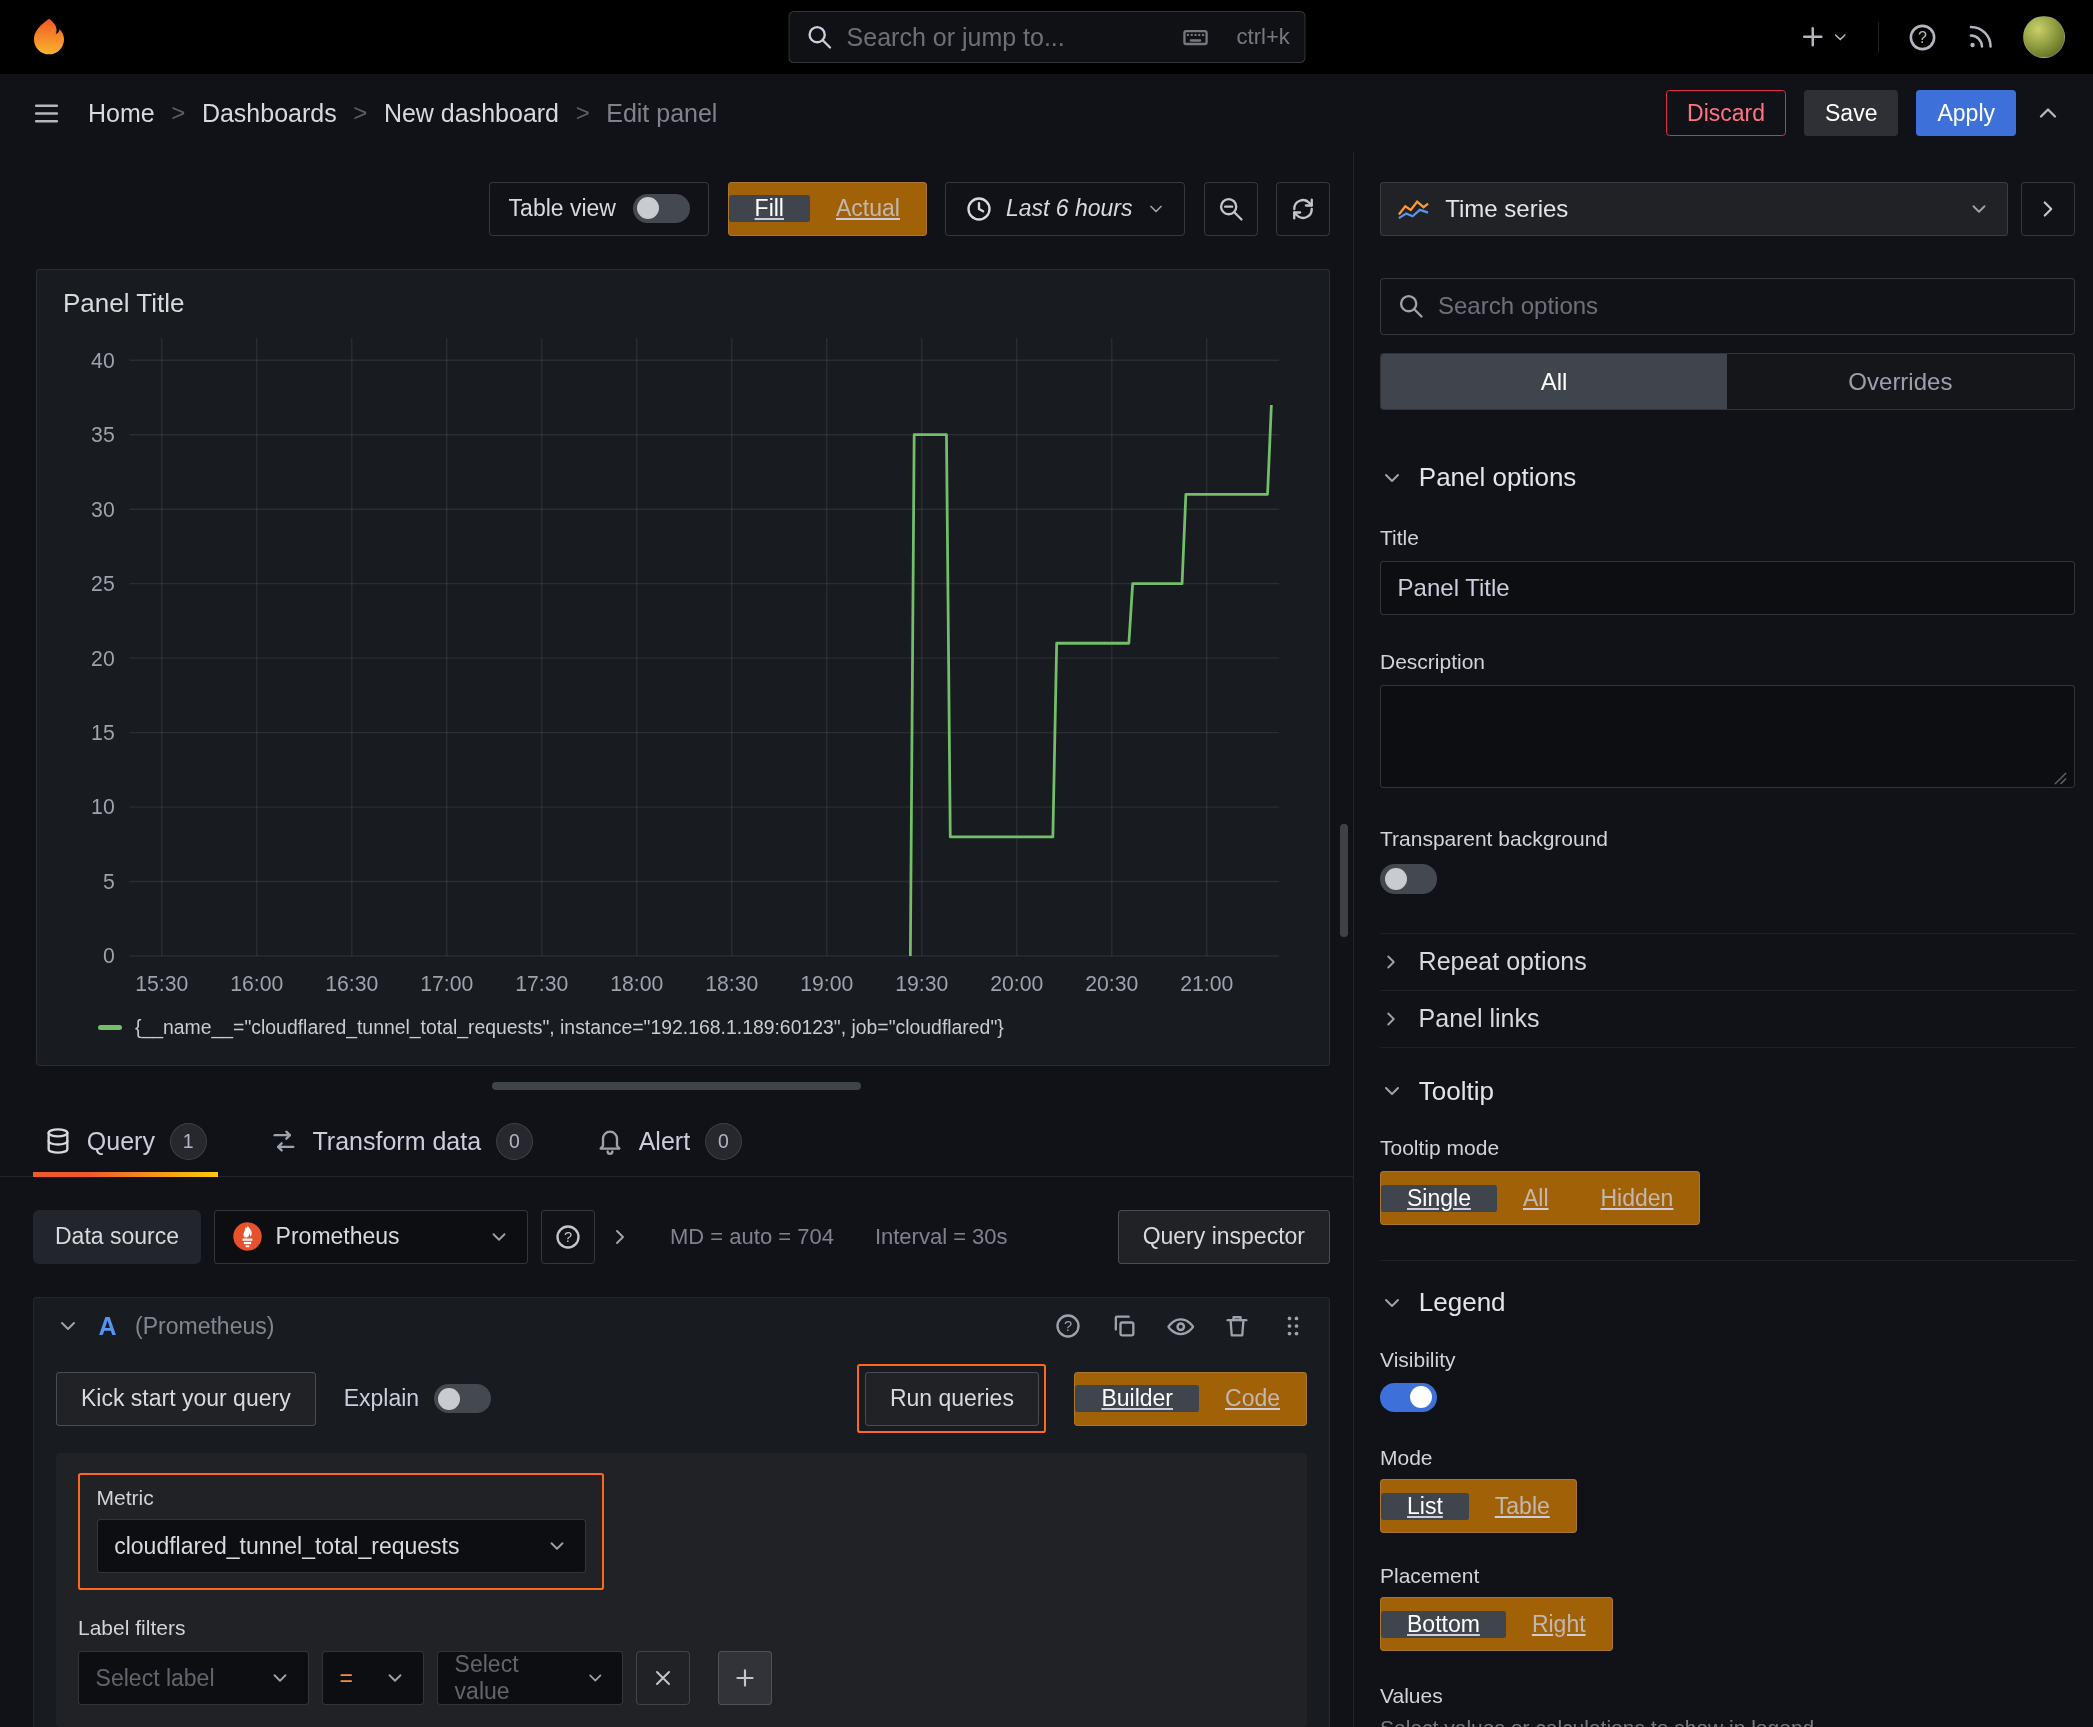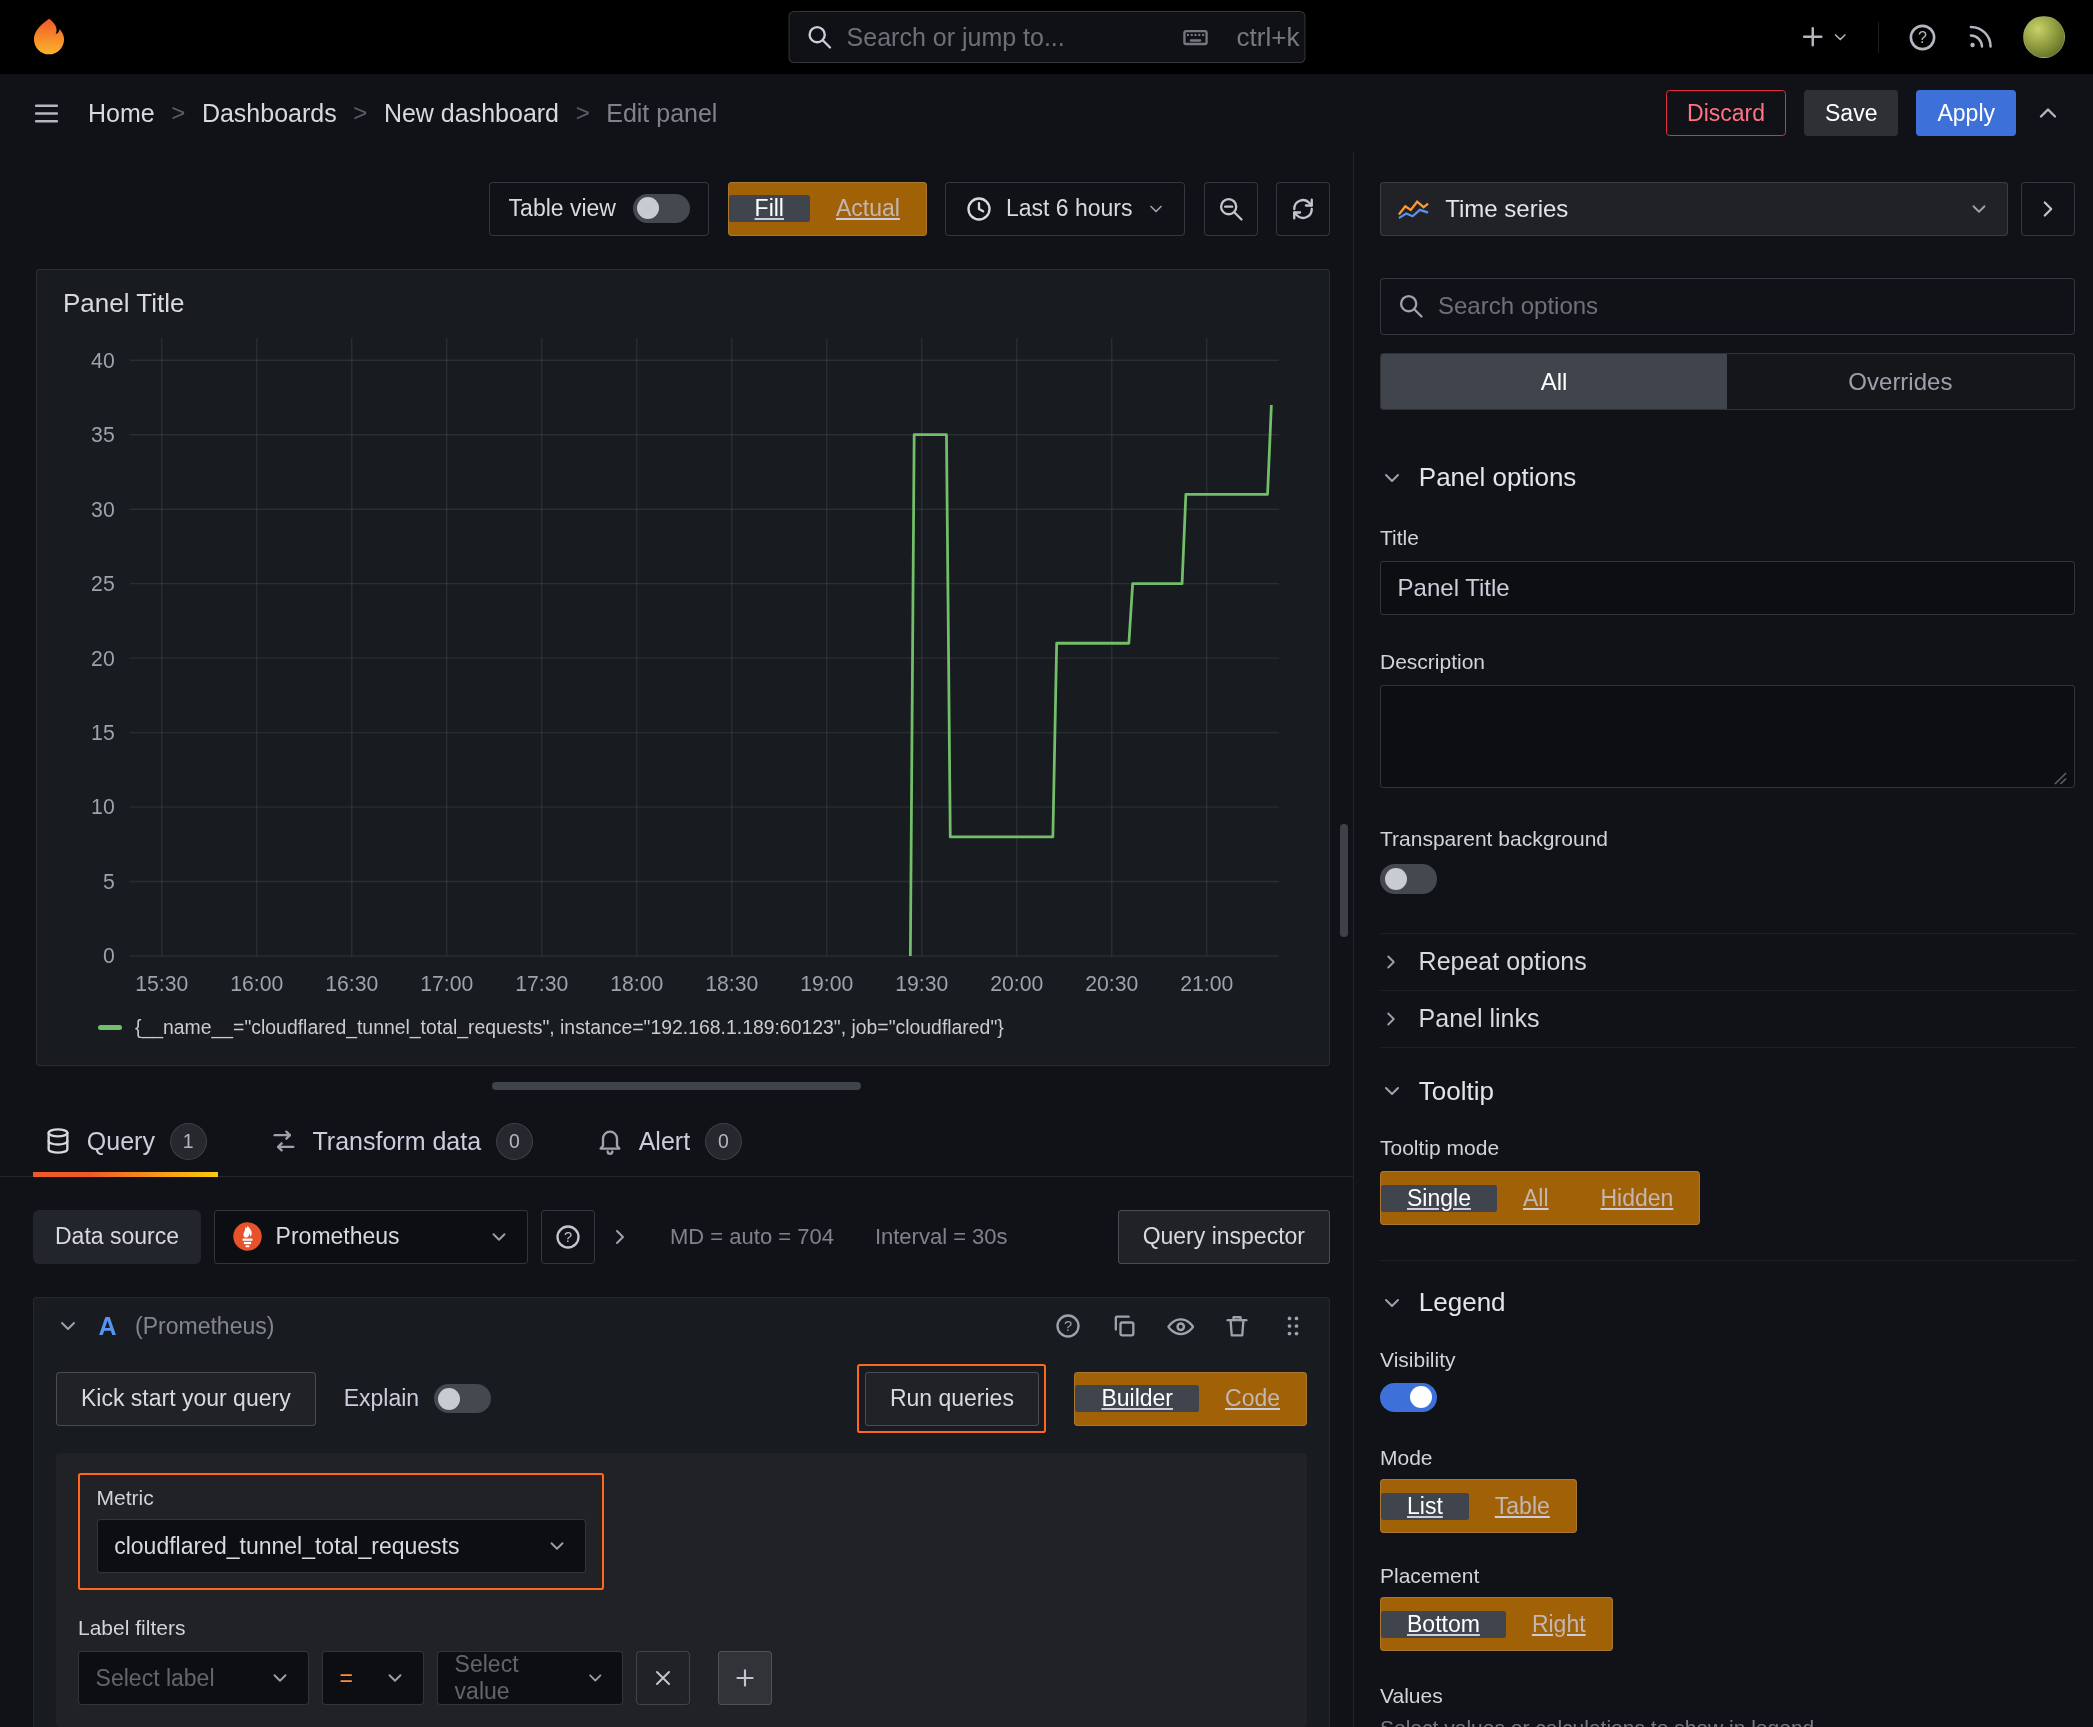--- a/index.html
+++ b/index.html
@@ -12,21 +12,21 @@
   svg { display:block; }
   .ico { stroke:currentColor; fill:none; stroke-width:2; stroke-linecap:round; stroke-linejoin:round; }
 
   
   .topnav { height:74px; background:#000; display:flex; align-items:center; padding:0 28px; position:relative; }
   .searchbox { position:absolute; left:50%; transform:translateX(-50%); width:517px; height:52px;
     background:#101114; border:0.9px solid rgba(204,204,220,0.20); border-radius:5.5px;
     display:flex; align-items:center; padding:0 16.6px; gap:13px; }
   .searchbox input { flex:1; background:transparent; border:0; outline:0; color:#ccccdc; font-size:25px; font-family:inherit; }
   .searchbox input::placeholder { color:rgba(204,204,220,0.50); }
-  .shortcut { color:rgba(204,204,220,0.55); font-size:26px; display:flex; align-items:center; gap:27px; }
+  .shortcut { color:rgba(204,204,220,0.55); font-size:22px; display:flex; align-items:center; gap:27px; }
   .nav-right { margin-left:auto; display:flex; align-items:center; gap:28px; color:#9da2ab; }
   .nav-divider { width:0.9px; height:31px; background:rgba(204,204,220,0.15); }
   .avatar { width:42px; height:42px; border-radius:50%;
     background:radial-gradient(circle at 35% 30%, #c9d26a, #7e8b33 60%, #4d5620); border:0.9px solid rgba(204,204,220,0.2); }
 
   
   .subheader { height:78px; display:flex; align-items:center; padding:0 31px; }
   .crumbs { display:flex; align-items:center; font-size:25px; margin-left:26px; }
   .crumb { color:#d8d9dd; }
   .crumb.last { color:rgba(204,204,220,0.60); }
@@ -219,21 +219,21 @@
 
     <div class="pane-toolbar">
       <div class="group-box">
         <span>Table view</span>
         <span class="toggle"></span>
       </div>
       <div class="seg">
         <span class="opt sel">Fill</span>
         <span class="opt">Actual</span>
       </div>
-      <div class="group-box" style="gap:13px;">
+      <div class="group-box" style="gap:13px;font-style:italic;">
         <svg class="ico" width="28" height="28" viewBox="0 0 24 24">
             <circle cx="12" cy="12" r="9"></circle>
             <path d="M12 7v5l3.5 2"></path>
           </svg>
         <span>Last 6 hours</span>
         <svg class="ico chev" width="20" height="20" viewBox="0 0 24 24">
             <path d="M6 9l6 6 6-6"></path>
           </svg>
       </div>
       <span class="icon-btn">

